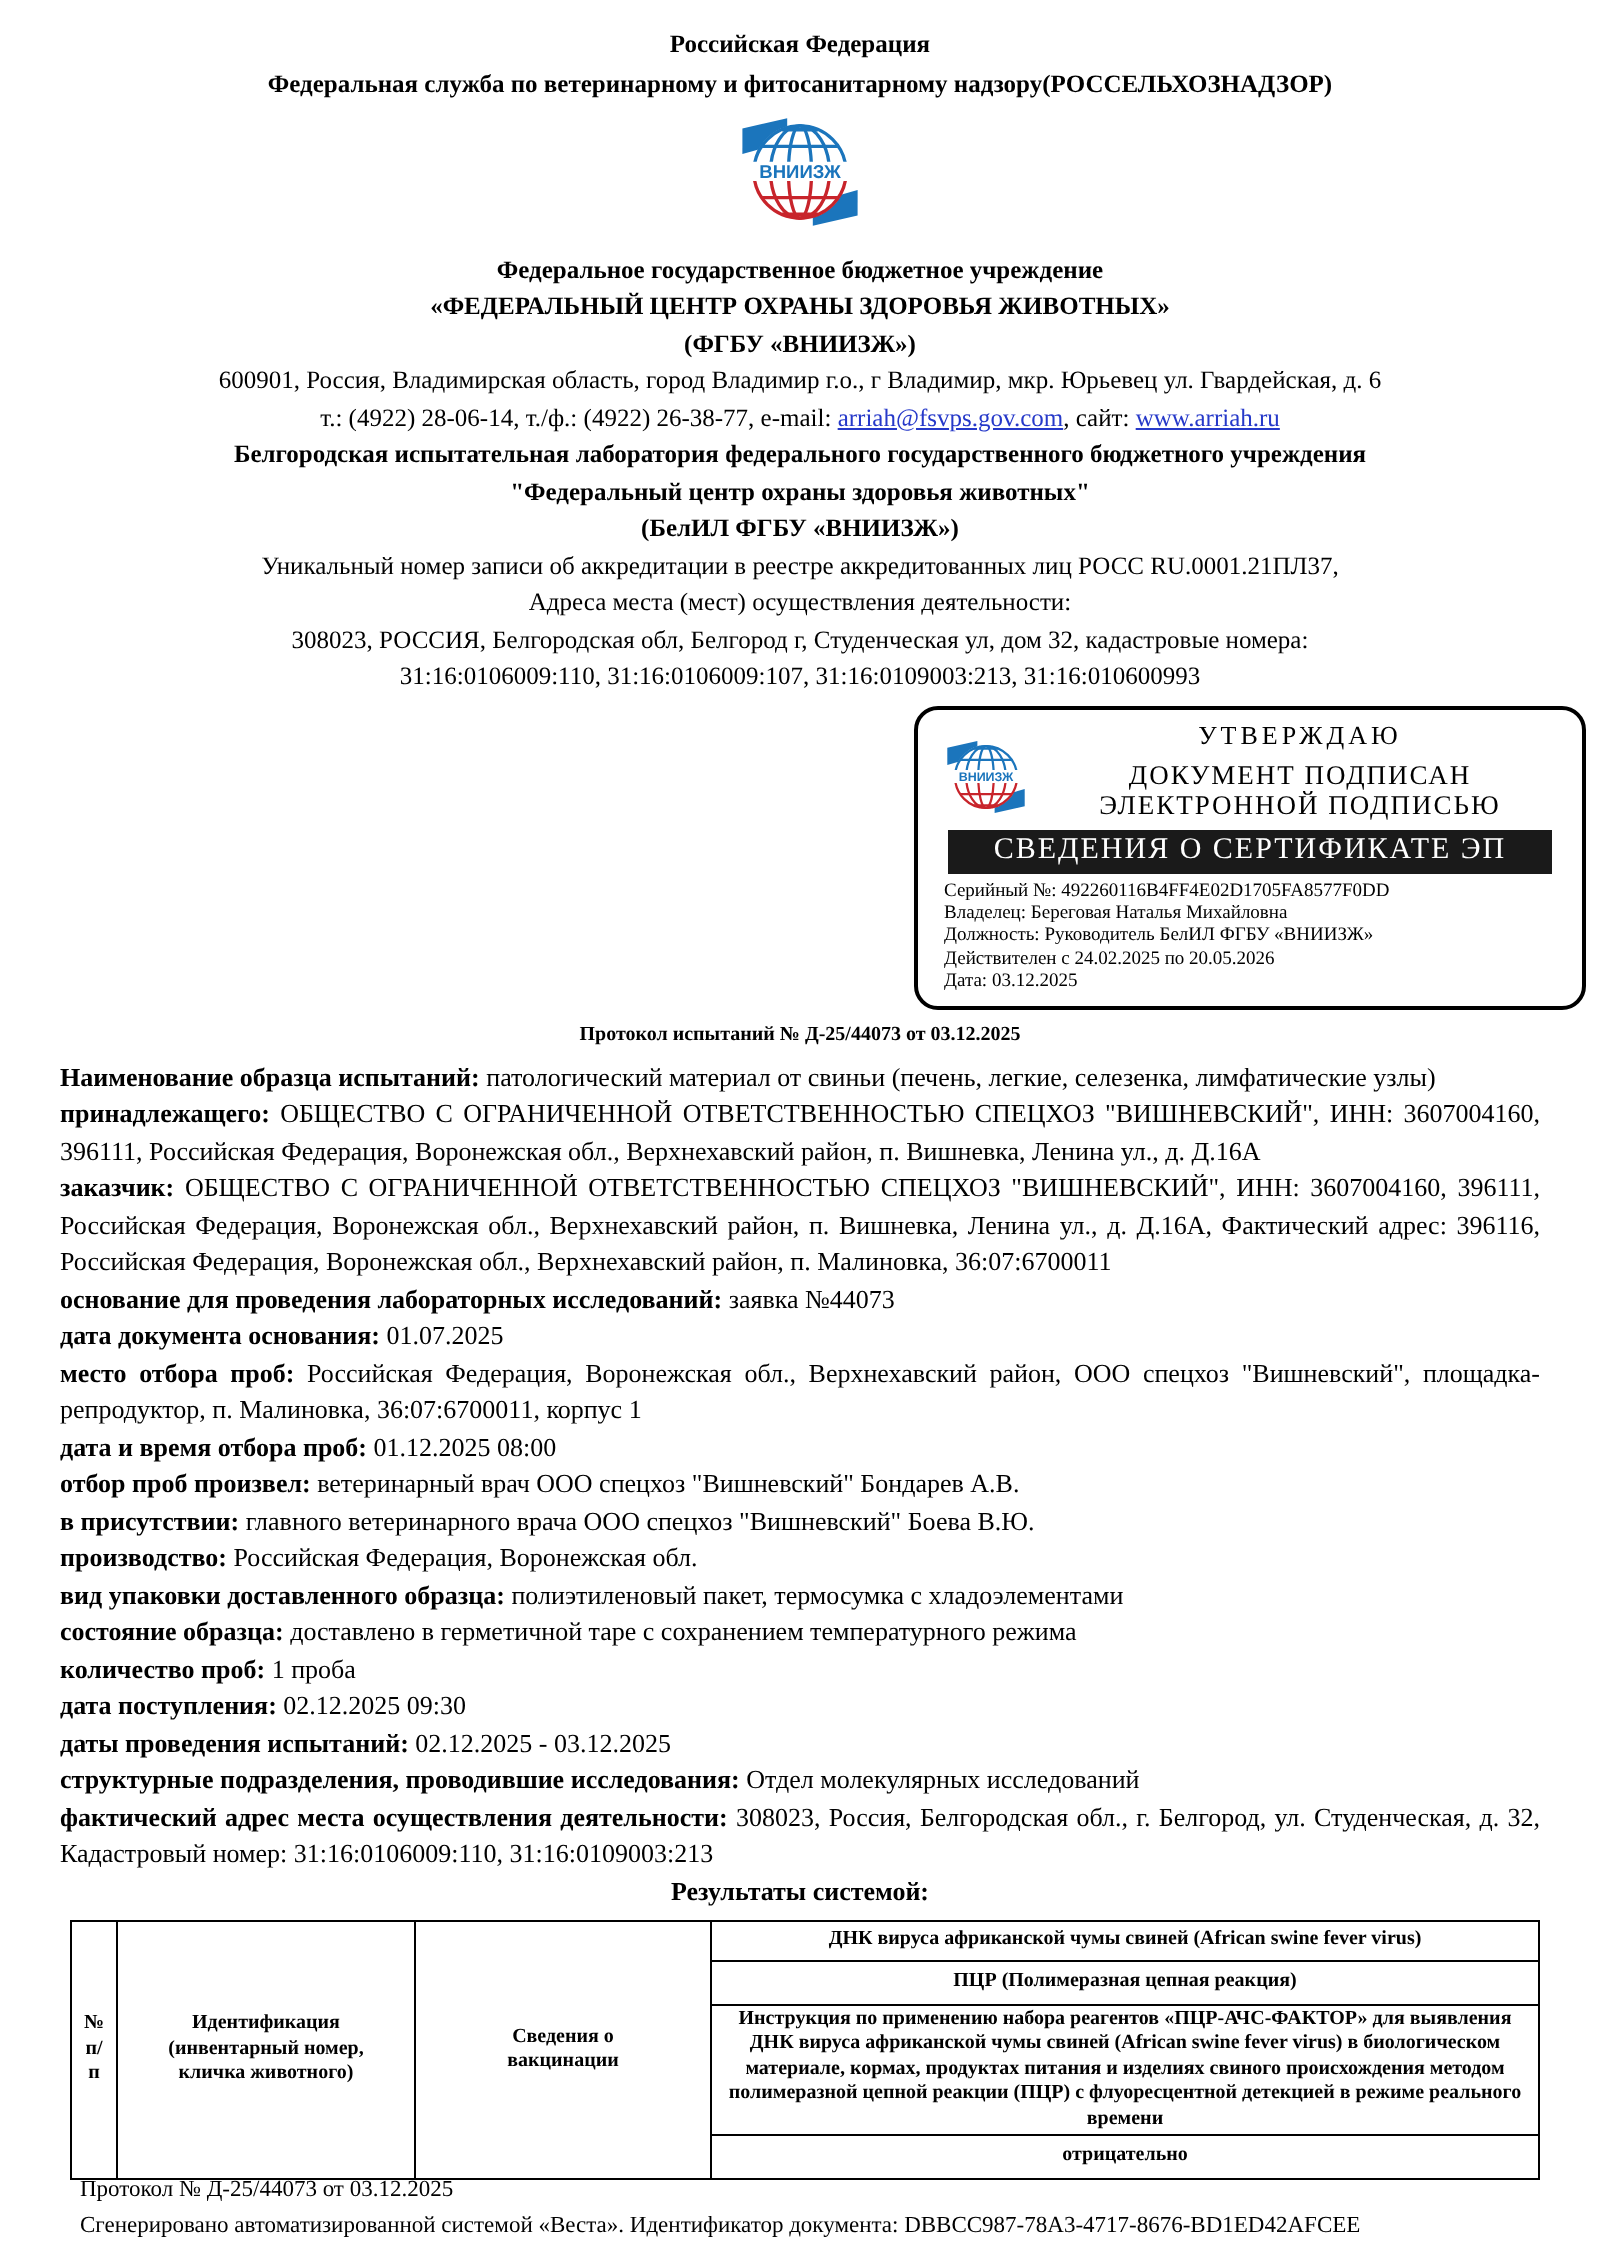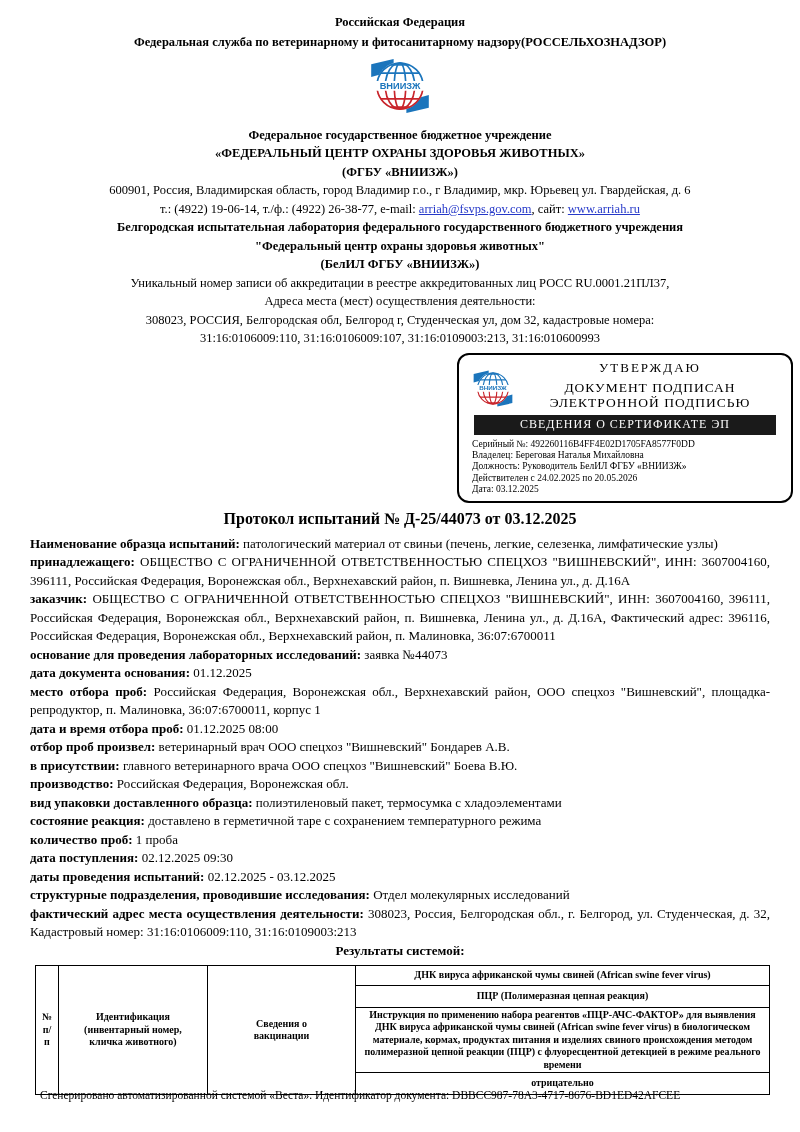--- a/index.html
+++ b/index.html
@@ -20,25 +20,25 @@
     width:336px;margin:5px 7px 0 auto;border:2.5px solid #000;border-radius:12px;
     padding:5px 0 5px;background:#fff;box-sizing:border-box;
   }
   .stamp-top{display:flex;align-items:flex-end;padding:0 8px;}
   .stamp-logo{width:48px;height:43px;flex:0 0 auto;margin-left:2px;}
   .stamp-titles{flex:1;text-align:center;}
   .st-approve{font-size:13px;letter-spacing:2px;margin-bottom:4px;}
   .st-signed{font-size:13.5px;letter-spacing:1px;line-height:15px;}
   .stamp-bar{
     background:var(--stamp-bar-bg,#1a1a1a);color:#fff;text-align:center;
-    font-size:12px;letter-spacing:1px;margin:5px 15px 4px;padding:2px 0 3px;
+    font-size:15px;letter-spacing:1px;margin:5px 15px 4px;padding:2px 0 3px;
   }
   .stamp-cert{padding:0 8px 0 13px;font-size:9.5px;line-height:11.4px;}
   
-  .doc-title{font-size:16px;margin-top:7px;}
+  .doc-title{font-size:10px;margin-top:7px;}
   .body{margin:7px 30px 0;font-size:13px;line-height:18.5px;text-align:justify;}
   .body p.f{margin:0;}
   
   table.res{border-collapse:collapse;table-layout:fixed;width:735px;margin:5px 0 0 5px;}
   table.res td{
     border:1.5px solid #000;text-align:center;vertical-align:middle;
     font-size:10px;font-weight:bold;padding:1px 4px;line-height:12.4px;
   }
   td.c-no .inner{max-width:18px;margin:0 auto;}
   td.c-id .inner{max-width:114px;margin:0 auto;}
@@ -97,21 +97,21 @@
     <div class="b gap">Федеральная служба по ветеринарному и фитосанитарному надзору(РОССЕЛЬХОЗНАДЗОР)</div>
     <div class="logo-wrap">
       <svg class="logo-lg" viewBox="0 0 100 100">
           <use href="#globe"></use>
         </svg>
     </div>
     <div class="b">Федеральное государственное бюджетное учреждение</div>
     <div class="b">«ФЕДЕРАЛЬНЫЙ ЦЕНТР ОХРАНЫ ЗДОРОВЬЯ ЖИВОТНЫХ»</div>
     <div class="b">(ФГБУ «ВНИИЗЖ»)</div>
     <div>600901, Россия, Владимирская область, город Владимир г.о., г Владимир, мкр. Юрьевец ул. Гвардейская, д. 6</div>
-    <div><span>т.: (4922) 19-06-14, т./ф.: (4922) 26-38-77, e-mail: </span><a class="lnk">arriah@fsvps.gov.com</a><span>, сайт: </span><a class="lnk">www.arriah.ru</a></div>
+    <div><span>т.: (4922) 28-06-14, т./ф.: (4922) 26-38-77, e-mail: </span><a class="lnk">arriah@fsvps.gov.com</a><span>, сайт: </span><a class="lnk">www.arriah.ru</a></div>
     <div class="b">Белгородская испытательная лаборатория федерального государственного бюджетного учреждения</div>
     <div class="b">"Федеральный центр охраны здоровья животных"</div>
     <div class="b">(БелИЛ ФГБУ «ВНИИЗЖ»)</div>
     <div>Уникальный номер записи об аккредитации в реестре аккредитованных лиц РОСС RU.0001.21ПЛ37,</div>
     <div>Адреса места (мест) осуществления деятельности:</div>
     <div>308023, РОССИЯ, Белгородская обл, Белгород г, Студенческая ул, дом 32, кадастровые номера:</div>
     <div>31:16:0106009:110, 31:16:0106009:107, 31:16:0109003:213, 31:16:010600993</div>
   </div>
 
   <div class="stamp">
@@ -135,28 +135,28 @@
     </div>
   </div>
 
   <div class="doc-title center b">Протокол испытаний № Д-25/44073 от 03.12.2025</div>
 
   <div class="body">
     <p class="f"><b>Наименование образца испытаний:</b> <span>патологический материал от свиньи (печень, легкие, селезенка, лимфатические узлы)</span></p>
     <p class="f"><b>принадлежащего:</b> <span>ОБЩЕСТВО С ОГРАНИЧЕННОЙ ОТВЕТСТВЕННОСТЬЮ СПЕЦХОЗ "ВИШНЕВСКИЙ", ИНН: 3607004160, 396111, Российская Федерация, Воронежская обл., Верхнехавский район, п. Вишневка, Ленина ул., д. Д.16А</span></p>
     <p class="f"><b>заказчик:</b> <span>ОБЩЕСТВО С ОГРАНИЧЕННОЙ ОТВЕТСТВЕННОСТЬЮ СПЕЦХОЗ "ВИШНЕВСКИЙ", ИНН: 3607004160, 396111, Российская Федерация, Воронежская обл., Верхнехавский район, п. Вишневка, Ленина ул., д. Д.16А, Фактический адрес: 396116, Российская Федерация, Воронежская обл., Верхнехавский район, п. Малиновка, 36:07:6700011</span></p>
     <p class="f"><b>основание для проведения лабораторных исследований:</b> <span>заявка №44073</span></p>
-    <p class="f"><b>дата документа основания:</b> <span>01.12.2025</span></p>
+    <p class="f"><b>дата документа основания:</b> <span>01.07.2025</span></p>
     <p class="f"><b>место отбора проб:</b> <span>Российская Федерация, Воронежская обл., Верхнехавский район, ООО спецхоз "Вишневский", площадка-репродуктор, п. Малиновка, 36:07:6700011, корпус 1</span></p>
     <p class="f"><b>дата и время отбора проб:</b> <span>01.12.2025 08:00</span></p>
     <p class="f"><b>отбор проб произвел:</b> <span>ветеринарный врач ООО спецхоз "Вишневский" Бондарев А.В.</span></p>
     <p class="f"><b>в присутствии:</b> <span>главного ветеринарного врача ООО спецхоз "Вишневский" Боева В.Ю.</span></p>
     <p class="f"><b>производство:</b> <span>Российская Федерация, Воронежская обл.</span></p>
     <p class="f"><b>вид упаковки доставленного образца:</b> <span>полиэтиленовый пакет, термосумка с хладоэлементами</span></p>
-    <p class="f"><b>состояние реакция:</b> <span>доставлено в герметичной таре с сохранением температурного режима</span></p>
+    <p class="f"><b>состояние образца:</b> <span>доставлено в герметичной таре с сохранением температурного режима</span></p>
     <p class="f"><b>количество проб:</b> <span>1 проба</span></p>
     <p class="f"><b>дата поступления:</b> <span>02.12.2025 09:30</span></p>
     <p class="f"><b>даты проведения испытаний:</b> <span>02.12.2025 - 03.12.2025</span></p>
     <p class="f"><b>структурные подразделения, проводившие исследования:</b> <span>Отдел молекулярных исследований</span></p>
     <p class="f"><b>фактический адрес места осуществления деятельности:</b> <span>308023, Россия, Белгородская обл., г. Белгород, ул. Студенческая, д. 32, Кадастровый номер: 31:16:0106009:110, 31:16:0109003:213</span></p>
     <p class="f b">Результаты системой:</p>
 
     <table class="res">
       <colgroup>
           <col style="width:23px">
@@ -184,16 +184,17 @@
             <td class="r-instr">Инструкция по применению набора реагентов «ПЦР-АЧС-ФАКТОР» для выявления ДНК вируса африканской чумы свиней (African swine fever virus) в биологическом материале, кормах, продуктах питания и изделиях свиного происхождения методом полимеразной цепной реакции (ПЦР) с флуоресцентной детекцией в режиме реального времени</td>
           </tr>
       <tr>
             <td class="r-value">отрицательно</td>
           </tr>
     </tbody>
       </table>
   </div>
 
   <div class="footer">
+    <div>Протокол № Д-25/44073 от 03.12.2025</div>
     <div>Сгенерировано автоматизированной системой «Веста». Идентификатор документа: DBBCC987-78A3-4717-8676-BD1ED42AFCEE</div>
   </div>
 
 </div>
 
 </body></html>

